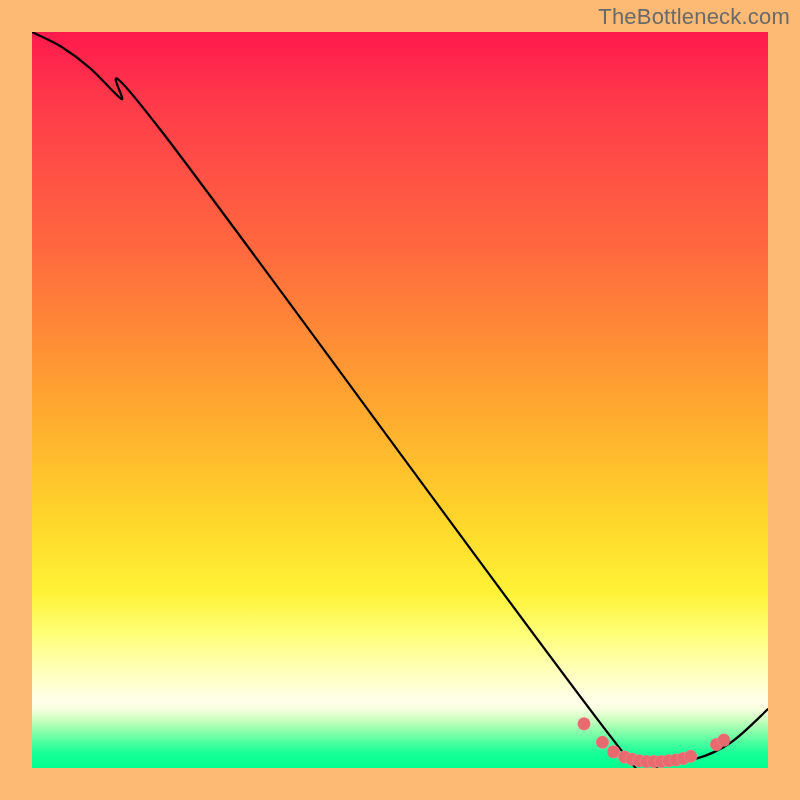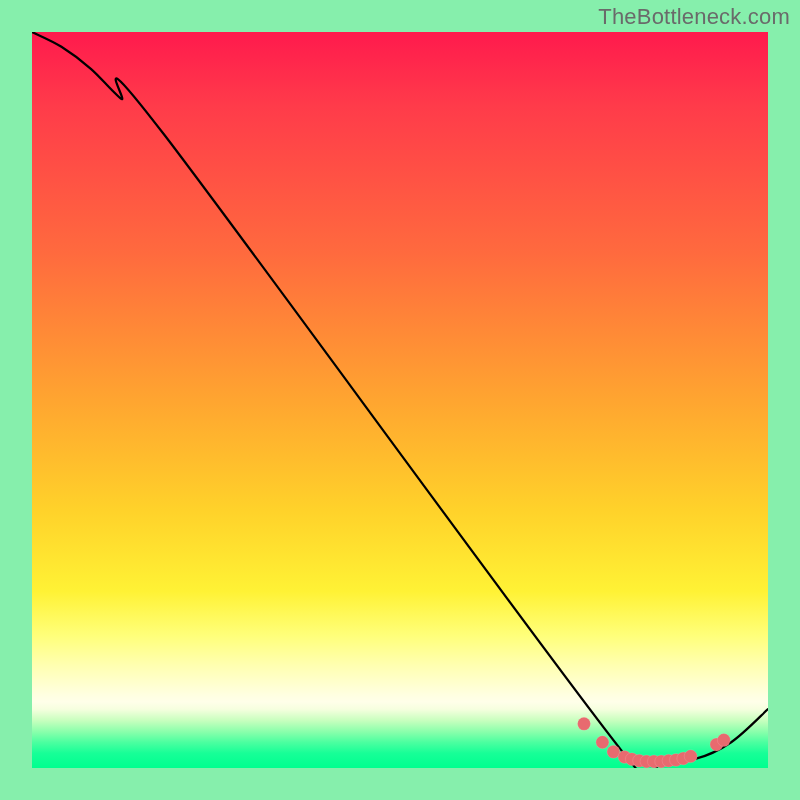--- a/index.html
+++ b/index.html
@@ -8,21 +8,21 @@
     width: 800px;
     height: 800px;
     background: #000;
     overflow: hidden;
     font-family: Arial, Helvetica, sans-serif;
   }
   .frame {
     position: relative;
     width: 800px;
     height: 800px;
-    background: #86efac;
+    background: #fdba74;
   }
   .watermark {
     position: absolute;
     top: 4px;
     right: 10px;
     color: #6a6a6a;
     font-size: 22px;
     font-weight: 500;
     letter-spacing: 0.2px;
     z-index: 5;

